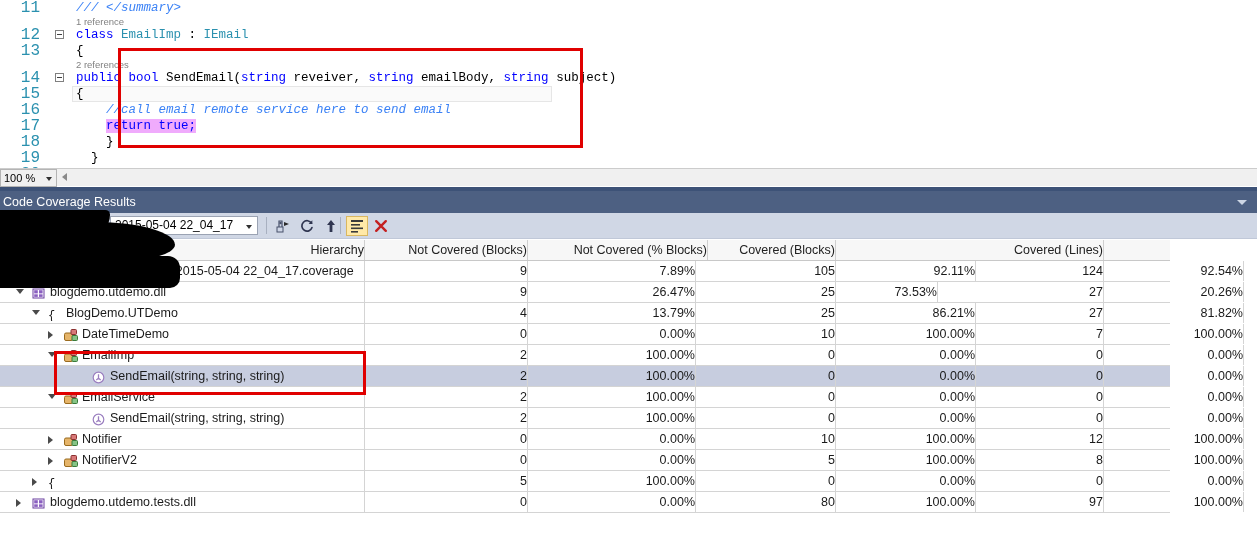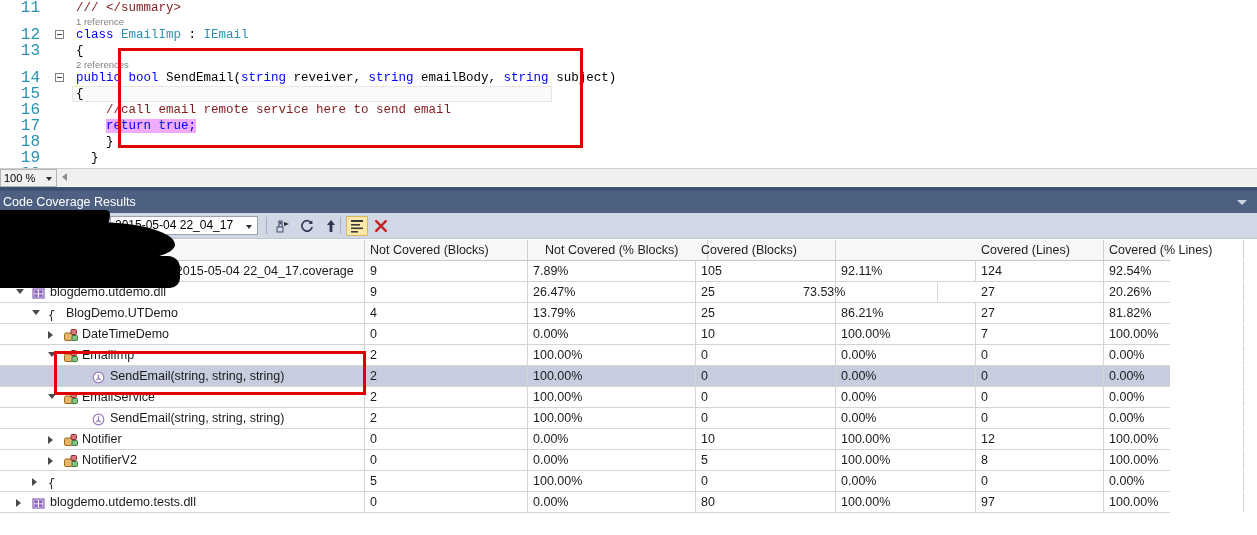--- a/index.html
+++ b/index.html
@@ -42,21 +42,21 @@
   }
   .fold-box::before {
     content: ""; position: absolute;
     left: 1px; top: 3px; width: 5px; height: 1px; background: #404040;
   }
   .code-text {
     position: absolute; left: 76px; top: 0;
   }
   .k { color: #0000ff; }
   .t { color: #2b91af; }
-  .cm { color: #7f1d1d; }
+  .cm { color: #3b82f6; font-style: italic; }
   .plain { color: #000000; }
   .ref-lens {
     color: #828282;
     font-size: 9.5px;
     font-family: "Liberation Sans", sans-serif;
     line-height: 11px;
   }
   .hl-uncovered { background: #f0abfc; }
   .cur-line {
     position: absolute; left: 72px; top: 0; width: 480px; height: 16px;
@@ -156,20 +156,21 @@
   .tb-btn.active {
     background: #ffe9a8; border: 1px solid #d9b760;
   }
 
   
   #grid { position: absolute; left: 0; top: 53px; width: 1257px; height: 295px; }
   .grid-row {
     position: relative; height: 21px; width: 1170px;
     border-bottom: 1px solid #d4d4d4;
     white-space: nowrap;
+    text-align: right;
   }
   .grid-head {
     height: 21px;
     background: #f7f7f7;
     border-bottom: 1px solid #c8c8c8;
   }
   .cell {
     position: absolute; top: 0; height: 20px;
     line-height: 20px;
     font-size: 12.5px;
@@ -321,21 +322,20 @@
       </div>
     </div>
 
     <div id="grid">
       <div class="grid-row grid-head" id="grid-header">
           <div class="cell" style="left: 0px; width: 365px;">Hierarchy</div>
           <div class="cell" style="left: 365px; width: 163px;">Not Covered (Blocks)</div>
           <div class="cell" style="left: 528px; width: 168px; margin-left: 12px;">Not Covered (% Blocks)</div>
           <div class="cell" style="left: 696px; width: 140px;">Covered (Blocks)</div>
           <div class="cell" style="left: 976px; width: 128px;">Covered (Lines)</div>
-          <div class="cell" style="left: 1104px; width: 140px;">Covered (% Lines)</div>
         </div>
       <div id="grid-body">
           <div class="grid-row">
             <div class="cell tree-cell" style="left: 0px; width: 365px;">
               <span class="nodelabel" style="left: 155px;">PC 2015-05-04 22_04_17.coverage</span>
             </div>
             <div class="cell" style="left: 365px; width: 163px;">9</div>
             <div class="cell" style="left: 528px; width: 168px;">7.89%</div>
             <div class="cell" style="left: 696px; width: 140px;">105</div>
             <div class="cell" style="left: 836px; width: 140px;">92.11%</div>

